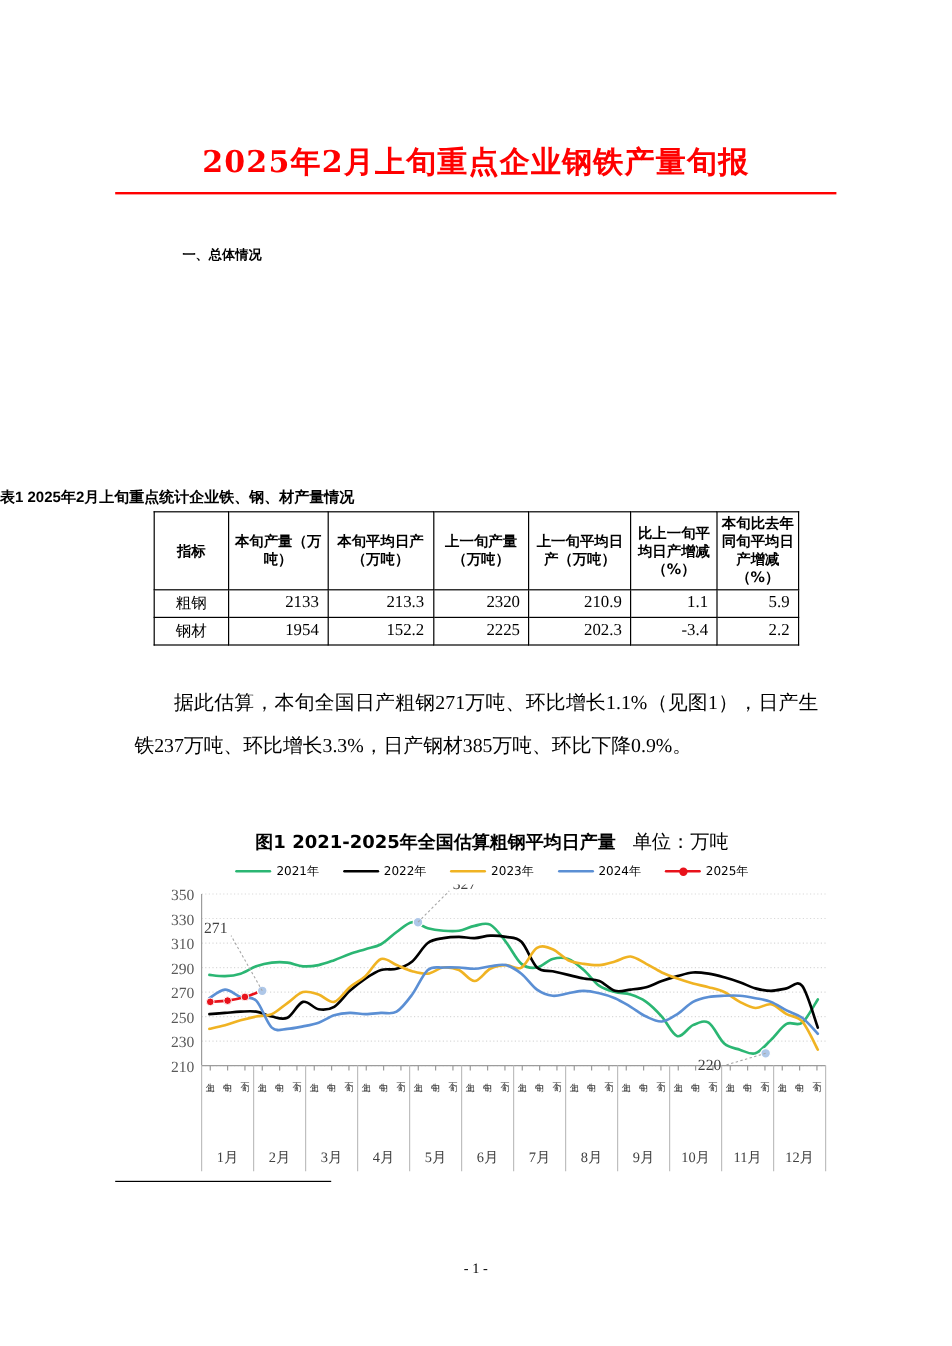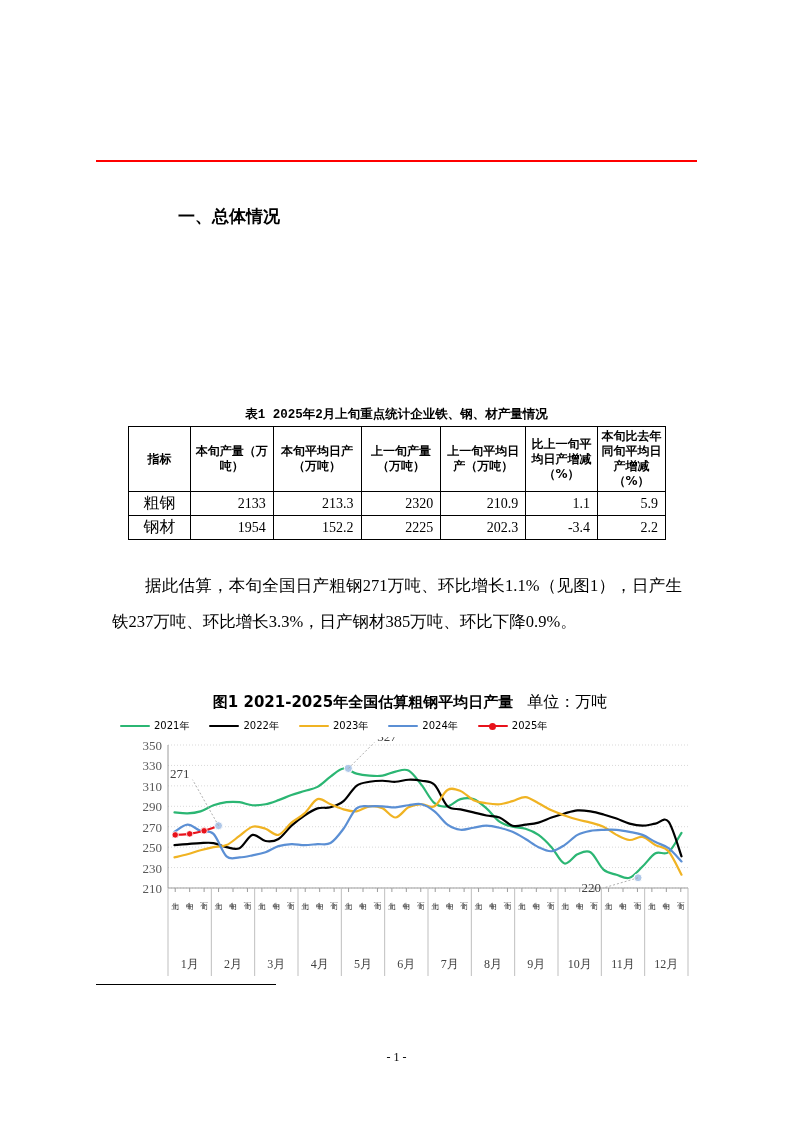--- a/index.html
+++ b/index.html
@@ -19,38 +19,38 @@
   }
   .title-rule{
     position:absolute;left:96px;right:96px;top:160px;
     border-top:2.2px solid #FF0000;
   }
 
   
   .section-heading{
     position:absolute;left:152px;top:205px;
     font-family:Liberation Serif, serif;
-    font-weight:bold;font-size:17px;margin-left:26px;
+    font-weight:bold;font-size:11px;
   }
 
   
   .para{
     position:absolute;left:112px;width:570px;
     font-size:16.5px;line-height:36px;
     text-align:justify;text-justify:inter-ideograph;
     text-indent:2em;
   }
   #para-1{top:250px;}
   #para-2{top:568px;}
   .sup{font-size:10px;vertical-align:super;}
 
   
   .table-caption{
-    position:absolute;left:0;right:0;top:406px;text-align:center;
-    font-family:Liberation Mono, monospace;
+    position:absolute;left:0;right:0;top:406px;text-align:left;
+    font-family:Liberation Sans, sans-serif;
     font-weight:bold;font-size:12.5px;
   }
   table.data{
     position:absolute;left:128px;top:426px;
     width:538px;border-collapse:collapse;
     font-size:11.5px;
   }
   table.data th,table.data td{
     border:1px solid #000;padding:0;
   }
@@ -59,39 +59,39 @@
     font-weight:bold;font-size:12px;line-height:15px;
     height:58px;vertical-align:middle;text-align:center;
     padding:2px 3px;
   }
   table.data td{
     height:20px;text-align:right;padding:1px 7px 1px 3px;
     font-family:"Liberation Serif","DejaVu Serif",serif;font-size:14px;
   }
   table.data td.rowhead{
     text-align:center;padding:1px 3px;
-    font-family:"DejaVu Sans","Liberation Sans",serif;font-size:16px;
+    font-family:"DejaVu Sans","Liberation Sans",serif;font-size:13px;
   }
   col.c0{width:62px;} col.c1{width:83px;} col.c2{width:88px;}
   col.c3{width:80px;} col.c4{width:85px;} col.c5{width:72px;} col.c6{width:68px;}
 
   
   .chart-wrap{position:absolute;left:120px;top:692px;width:580px;height:288px;}
   .chart-title{
     position:absolute;left:0;right:0;top:0;text-align:center;
     font-family:"DejaVu Sans","Liberation Sans",sans-serif;
     font-weight:bold;font-size:15px;white-space:nowrap;
   }
   .chart-unit{
     font-family:"Liberation Serif","DejaVu Serif",serif;
     font-weight:normal;font-size:16px;margin-left:14px;
   }
   .legend{
     position:absolute;left:0;right:0;top:27px;
-    display:flex;justify-content:flex-start;gap:20px;align-items:center;
+    display:flex;justify-content:center;gap:20px;align-items:center;
   }
   .legend-item{display:flex;align-items:center;gap:4px;
     font-family:"DejaVu Sans","Liberation Sans",sans-serif;font-size:10px;}
   .legend-swatch{width:30px;height:11px;position:relative;}
   .legend-swatch i{position:absolute;left:0;right:0;top:50%;height:2.6px;
     margin-top:-1.3px;display:block;border-radius:1px;}
   .legend-swatch b{position:absolute;left:50%;top:50%;width:7px;height:7px;
     margin:-3.5px 0 0 -3.5px;border-radius:50%;display:block;}
   .plot{position:absolute;left:0;top:45px;width:580px;height:243px;}
   .plot svg{display:block;}
@@ -106,20 +106,21 @@
   .page-number{
     position:absolute;left:0;right:0;top:1050px;text-align:center;
     font-size:12px;
   }
 </style>
 </head>
 <body>
 
 <div class="page">
 
+  <div class="doc-title">2025年2月上旬重点企业钢铁产量旬报</div>
   <div class="title-rule"></div>
 
   <div class="section-heading">一、总体情况</div>
 
 
   <div class="table-caption">表1   2025年2月上旬重点统计企业铁、钢、材产量情况</div>
   <table class="data">
     <colgroup>
       <col class="c0">
         <col class="c1">

